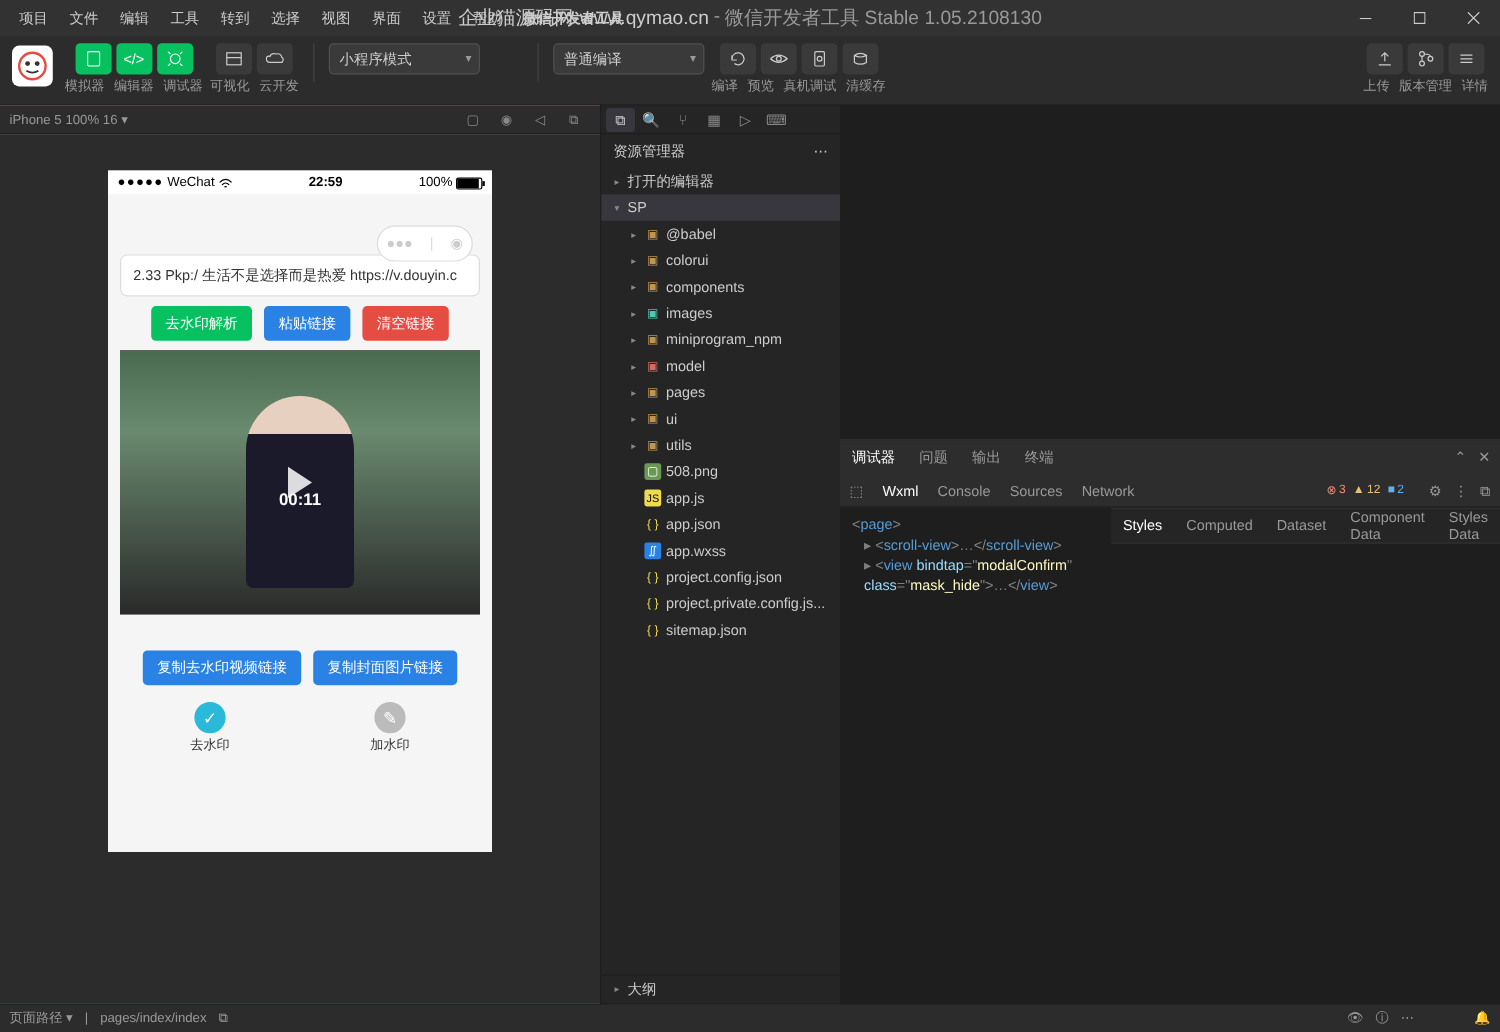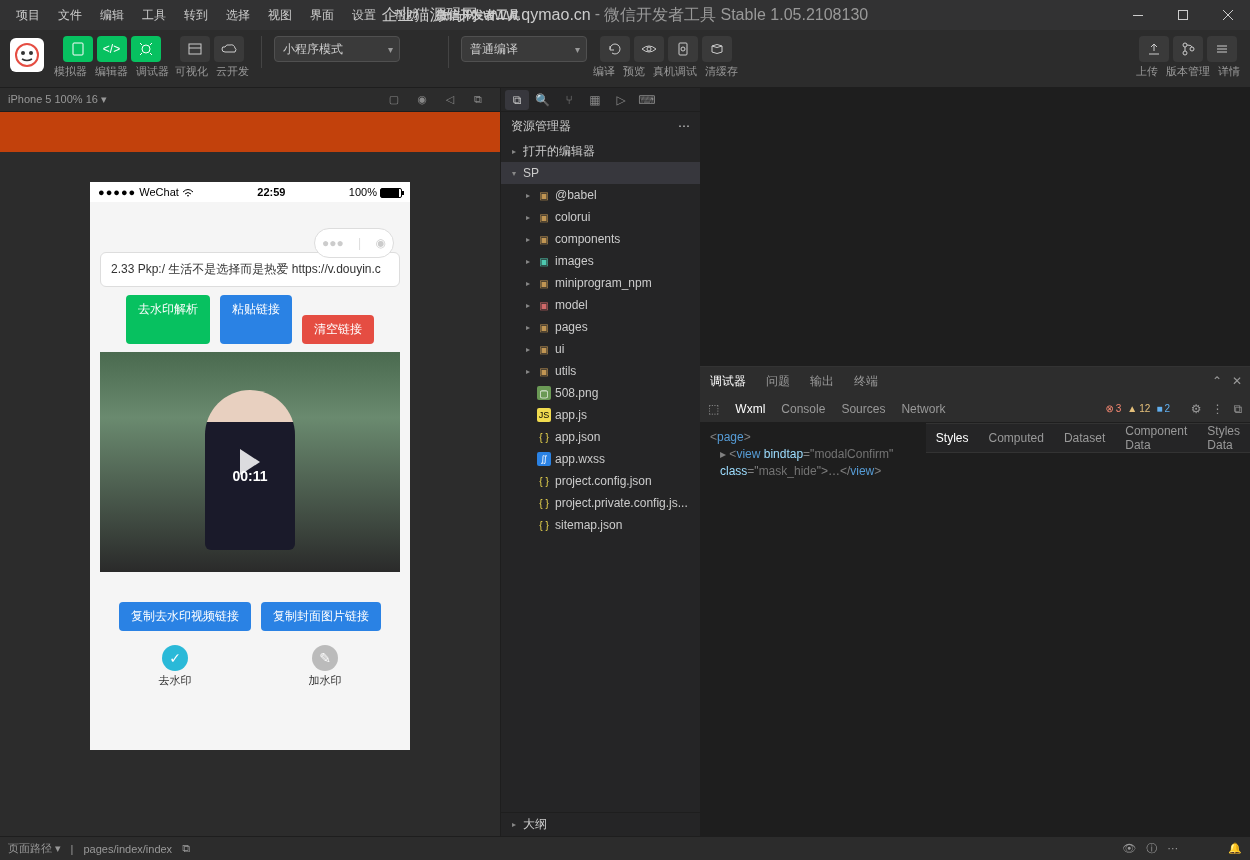--- a/index.html
+++ b/index.html
@@ -16,41 +16,41 @@
 .tb-btn-row { display:flex; gap:4px; }
 .tb-btn { width:30px; height:26px; border-radius:4px; display:flex; align-items:center; justify-content:center; color:#ccc; }
 .tb-btn.green { background:#07c160; color:#fff; }
 .tb-btn.dark { background:#3a3a3a; }
 .tb-label-wide { font-size:11px; color:#999; display:flex; gap:8px; }
 .tb-select { height:26px; background:#3a3a3a; border:1px solid #505050; border-radius:4px; color:#ccc; padding:0 20px 0 8px; display:flex; align-items:center; font-size:12px; position:relative; min-width:126px; }
 .tb-select::after { content:"▾"; position:absolute; right:6px; color:#999; font-size:10px; }
 .tb-sep { width:1px; height:32px; background:#444; margin:0 6px; }
 .tb-spacer { flex:1; }
 .content { display:flex; height:calc(100% - 30px - 58px - 24px); }
-.left-col { width:500px; display:flex; flex-direction:column; background:#c2410c;gap:40px; }
+.left-col { width:500px; display:flex; flex-direction:column; background:#fca5a5; }
 .device-bar { height:24px; background:#2c2c2c; border-bottom:1px solid #1e1e1e; display:flex; align-items:center; padding:0 8px; color:#999; font-size:11px; }
 .device-bar .spacer { flex:1; }
 .device-bar .ico { width:28px; text-align:center; color:#888; }
 .sim-area { flex:1; background:#2c2c2c; display:flex; justify-content:center; padding-top:30px; }
 .phone { width:320px; height:568px; background:#f5f5f5; border-radius:0; overflow:hidden; display:flex; flex-direction:column; }
 .status-bar { height:20px; background:#fff; display:flex; align-items:center; padding:0 8px; font-size:11px; color:#000; }
 .status-bar .dots { letter-spacing:1px; }
 .status-bar .center { flex:1; text-align:center; font-weight:bold; }
 .status-bar .right { display:flex; align-items:flex-end; gap:3px; }
 .battery { width:22px; height:10px; border:1px solid #000; border-radius:2px; position:relative; }
 .battery::after { content:""; position:absolute; right:-3px; top:2px; width:2px; height:4px; background:#000; }
 .battery-fill { background:#000; height:100%; width:90%; }
 .capsule { position:absolute; right:16px; top:26px; width:80px; height:30px; border:1px solid #ddd; border-radius:15px; background:#fff; display:flex; align-items:center; justify-content:space-around; }
 .phone-body { flex:1; background:#f5f5f5; padding:50px 10px 10px; position:relative; display:flex; flex-direction:column; gap:8px; overflow:hidden; }
 .url-input { background:#fff; border:1px solid #ddd; border-radius:6px; padding:8px 10px; font-size:12px; color:#333; white-space:nowrap; overflow:hidden; }
 .btn-row { display:flex; justify-content:center; gap:10px; }
 .p-btn { padding:6px 12px; border-radius:4px; color:#fff; font-size:12px; }
 .bg-green { background:#07c160; }
 .bg-blue { background:#2a82e4; }
-.bg-red { background:#e54d42;margin-top:20px; }
+.bg-red { background:#e54d42; }
 .free-text { text-align:center; color:#e54d42; font-size:15px; font-weight:bold; }
 .video { background:#000; height:220px; position:relative; display:flex; align-items:center; justify-content:center; overflow:hidden; }
 .video-bg { position:absolute; inset:0; background:linear-gradient(180deg,#4a6a4f 0%,#6a8a6f 30%,#2a2a2a 100%); }
 .person { position:absolute; width:90px; height:160px; background:linear-gradient(180deg,#e8d0c0 0%,#e8d0c0 20%,#1a1a2a 20%,#1a1a2a 100%); border-radius:45px 45px 6px 6px; left:50%; top:50%; transform:translate(-50%,-45%); }
 .play-triangle { width:0; height:0; border-left:20px solid rgba(255,255,255,0.85); border-top:13px solid transparent; border-bottom:13px solid transparent; position:relative; z-index:2; }
 .video-time { position:absolute; color:#fff; font-size:14px; font-weight:bold; bottom:88px; left:50%; transform:translateX(-50%); z-index:2; }
 .tab-bar { display:flex; justify-content:space-around; padding-top:6px; }
 .tab-item { display:flex; flex-direction:column; align-items:center; font-size:11px; color:#333; gap:2px; }
 .tab-icon { width:26px; height:26px; border-radius:50%; display:flex; align-items:center; justify-content:center; color:#fff; font-size:14px; }
 .mid-col { width:200px; background:#252526; display:flex; flex-direction:column; border-left:1px solid #1e1e1e; }
@@ -84,21 +84,21 @@
 .dt-tabs .badges { position:absolute; right:80px; display:flex; gap:6px; align-items:center; }
 .badge { display:inline-flex; align-items:center; font-size:10px; gap:2px; }
 .badge.err { color:#f48771; }
 .badge.warn { color:#e5c07b; }
 .badge.info { color:#61afef; }
 .dt-tabs .gear { position:absolute; right:8px; display:flex; gap:10px; color:#999; }
 .dt-body { flex:1; display:flex; flex-direction:row; }
 .wxml-tree { padding:6px 10px; font-family:Consolas,monospace; font-size:12px; line-height:17px; }
 .wxml-tree .tg { color:#569cd6; }
 .wxml-tree .at { color:#9cdcfe; }
-.wxml-tree .st { color:#737373; }
+.wxml-tree .st { color:#fef9c3; }
 .wxml-tree .pn { color:#808080; }
 .sub-tabs { height:30px; border-top:1px solid #333; border-bottom:1px solid #333; display:flex; align-items:center; gap:20px; padding:0 10px; font-size:12px; color:#999; background:#252526; }
 .sub-tabs .tab.active { color:#fff; }
 .filter-row { height:26px; display:flex; align-items:center; border-bottom:1px solid #333; }
 .filter-row input { flex:1; background:transparent; border:none; color:#ccc; padding:0 10px; font-size:12px; outline:none; }
 .filter-row .cls { padding:0 8px; color:#999; font-size:11px; border-left:1px solid #333; height:100%; display:flex; align-items:center; gap:4px; }
 .statusbar { height:24px; background:#2c2c2c; border-top:1px solid #1e1e1e; display:flex; align-items:center; padding:0 8px; font-size:11px; color:#999; gap:10px; }
 .statusbar .spacer { flex:1; }
 svg { display:block; }
 </style>
@@ -456,20 +456,21 @@
         </div>
         <div class="gear">
           <span>⚙</span>
           <span>⋮</span>
           <span>⧉</span>
         </div>
       </div>
       <div class="dt-body">
         <div class="wxml-tree">
           <div><span class="pn">&lt;</span><span class="tg">page</span><span class="pn">&gt;</span></div>
+          <div style="padding-left:10px"><span class="pn">▸ &lt;</span><span class="tg">scroll-view</span><span class="pn">&gt;…&lt;/</span><span class="tg">scroll-view</span><span class="pn">&gt;</span></div>
           <div style="padding-left:10px"><span class="pn">▸ &lt;</span><span class="tg">view</span> <span class="at">bindtap</span><span class="pn">="</span><span class="st">modalConfirm</span><span class="pn">"</span> <span class="at">class</span><span class="pn">="</span><span class="st">mask_hide</span><span class="pn">"&gt;…&lt;/</span><span class="tg">view</span><span class="pn">&gt;</span></div>
         </div>
         <div style="flex:1"></div>
         <div class="sub-tabs">
           <span class="tab active">Styles</span>
           <span class="tab">Computed</span>
           <span class="tab">Dataset</span>
           <span class="tab">Component Data</span>
           <span class="tab">Styles Data</span>
         </div>

